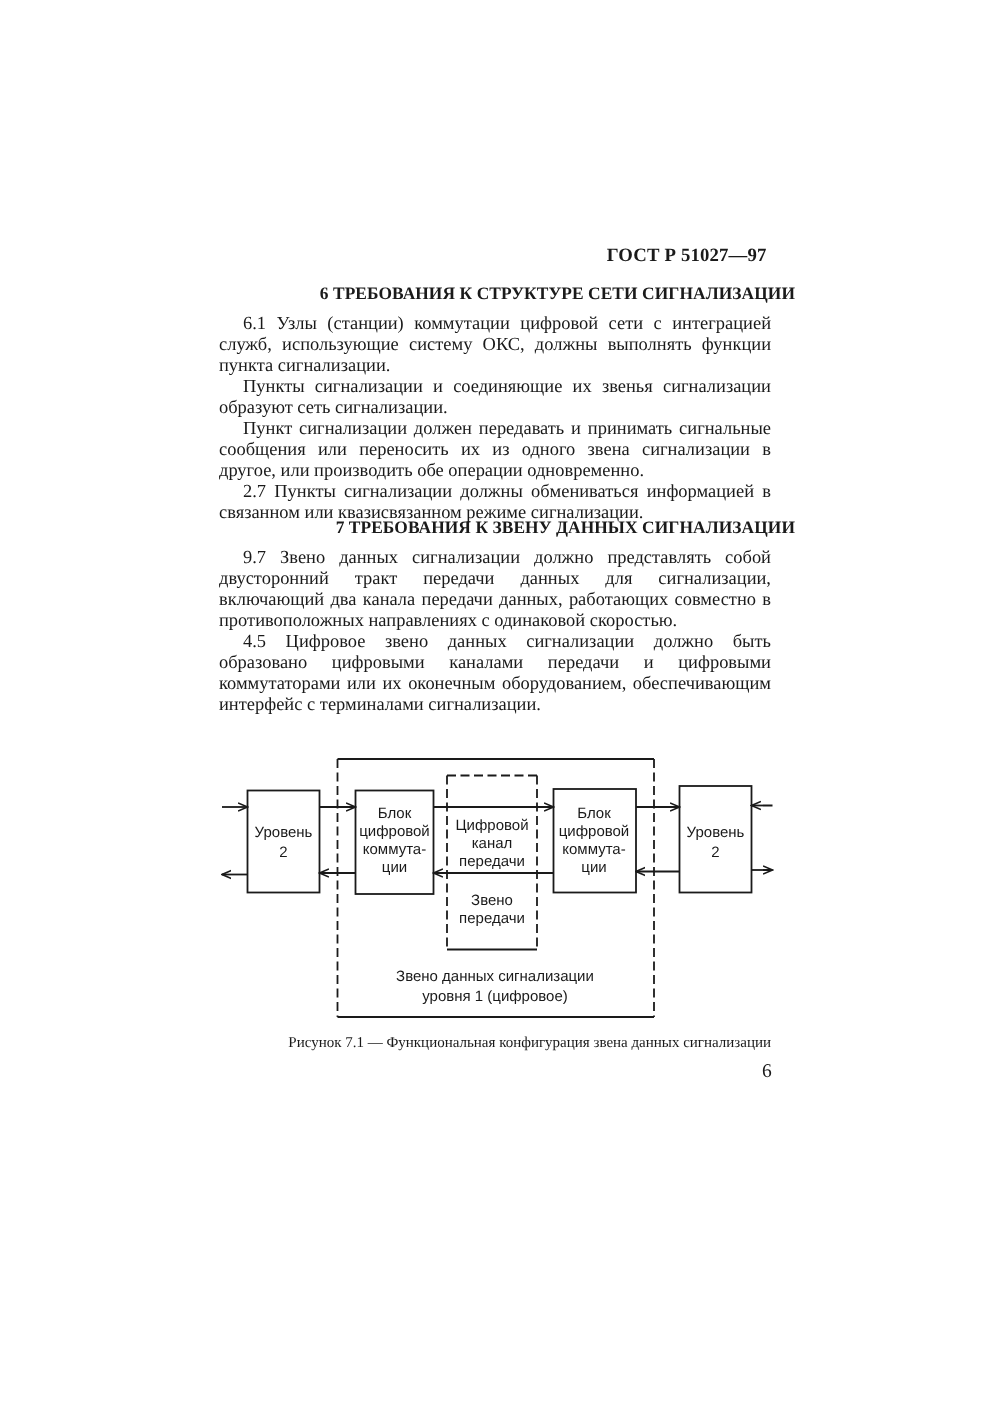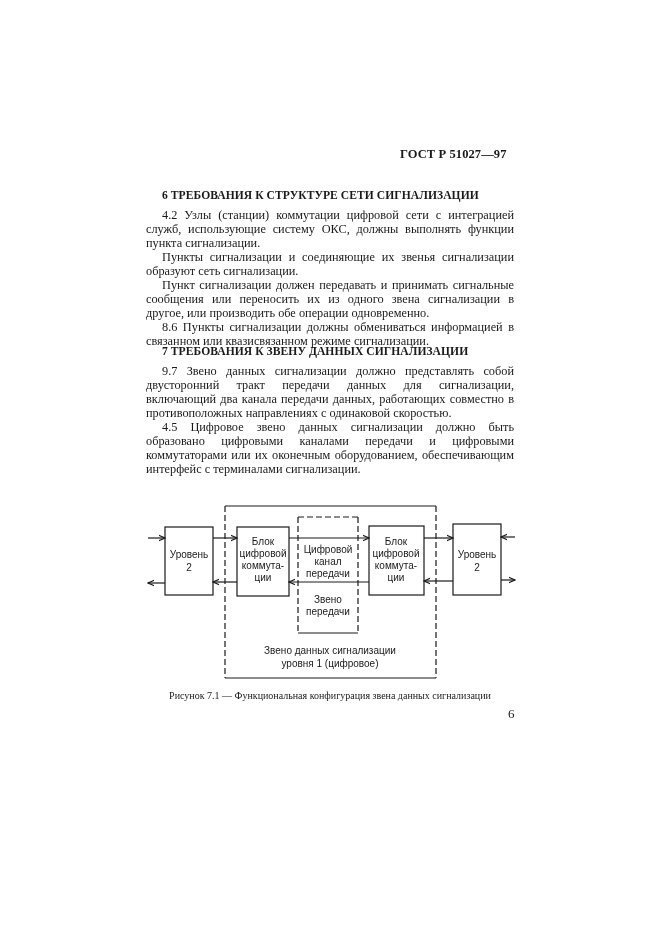--- a/index.html
+++ b/index.html
@@ -2,58 +2,58 @@
 <html><head>
 <meta charset="utf-8">
 <style>
   html, body { margin: 0; padding: 0; }
   body {
     width: 661px; height: 935px; background: #ffffff; position: relative; overflow: hidden;
     font-family: "Liberation Serif", "DejaVu Serif", serif; color: #1a1a1a;
   }
   .page { position: absolute; left: 0; top: 0; width: 661px; height: 935px; }
   .doc-header {
-    position: absolute; left: 400px; width: 111px; top: 147px;
-    text-align: left; font-weight: bold; font-size: 12.5px; letter-spacing: 0.1px;
+    position: absolute; left: 400px; width: 111px; top: 163px;
+    text-align: right; font-weight: bold; font-size: 12.5px; letter-spacing: 0.1px;
   }
   .text-col { position: absolute; left: 146px; width: 368px; }
   .sec-title {
     font-weight: bold; font-size: 11.6px; white-space: nowrap; padding-left: 16px;
-    letter-spacing: 0.05px; line-height: 14px;
+    letter-spacing: 0.05px; line-height: 14px; text-align: right;
   }
   .para {
     font-size: 12.3px; line-height: 14px; text-align: justify; text-indent: 16px;
     margin: 0;
   }
   #sec6-title { top: 189px; }
   #sec6-body { top: 208px; }
   #sec7-title { top: 345px; }
   #sec7-body { top: 364px; }
   .diagram { position: absolute; left: 140px; top: 498px; width: 385px; height: 190px; }
   .diagram svg { display: block; }
   .dtext { font-family: "Liberation Sans", "DejaVu Sans", sans-serif; font-size: 10px; fill: #1a1a1a; }
   .caption {
-    position: absolute; left: 146px; width: 368px; top: 690px; text-align: center;
+    position: absolute; left: 146px; width: 368px; top: 690px; text-align: right;
     font-family: "Liberation Serif", serif; font-size: 10px; white-space: nowrap;
   }
   .page-number { position: absolute; left: 508px; top: 706px; font-size: 13px; }
 </style>
 </head>
 <body>
 
 <div class="page">
 
   <div class="doc-header">ГОСТ Р 51027—97</div>
 
   <div id="sec6-title" class="text-col sec-title">6 ТРЕБОВАНИЯ К СТРУКТУРЕ СЕТИ СИГНАЛИЗАЦИИ</div>
   <div id="sec6-body" class="text-col">
-    <p class="para">4.2 Узлы (станции) коммутации цифровой сети с интеграцией служб, использующие систему ОКС, должны выполнять функции пункта сигнализации.</p>
+    <p class="para">6.1 Узлы (станции) коммутации цифровой сети с интеграцией служб, использующие систему ОКС, должны выполнять функции пункта сигнализации.</p>
     <p class="para">Пункты сигнализации и соединяющие их звенья сигнализации образуют сеть сигнализации.</p>
     <p class="para">Пункт сигнализации должен передавать и принимать сигнальные сообщения или переносить их из одного звена сигнализации в другое, или производить обе операции одновременно.</p>
-    <p class="para">8.6 Пункты сигнализации должны обмениваться информацией в связанном или квазисвязанном режиме сигнализации.</p>
+    <p class="para">2.7 Пункты сигнализации должны обмениваться информацией в связанном или квазисвязанном режиме сигнализации.</p>
   </div>
 
   <div id="sec7-title" class="text-col sec-title">7 ТРЕБОВАНИЯ К ЗВЕНУ ДАННЫХ СИГНАЛИЗАЦИИ</div>
   <div id="sec7-body" class="text-col">
     <p class="para">9.7 Звено данных сигнализации должно представлять собой двусторонний тракт передачи данных для сигнализации, включающий два канала передачи данных, работающих совместно в противоположных направлениях с одинаковой скоростью.</p>
     <p class="para">4.5 Цифровое звено данных сигнализации должно быть образовано цифровыми каналами передачи и цифровыми коммутаторами или их оконечным оборудованием, обеспечивающим интерфейс с терминалами сигнализации.</p>
   </div>
 
   <div class="diagram">
     <svg width="385" height="190" viewBox="140 498 385 190" xmlns="http://www.w3.org/2000/svg">

